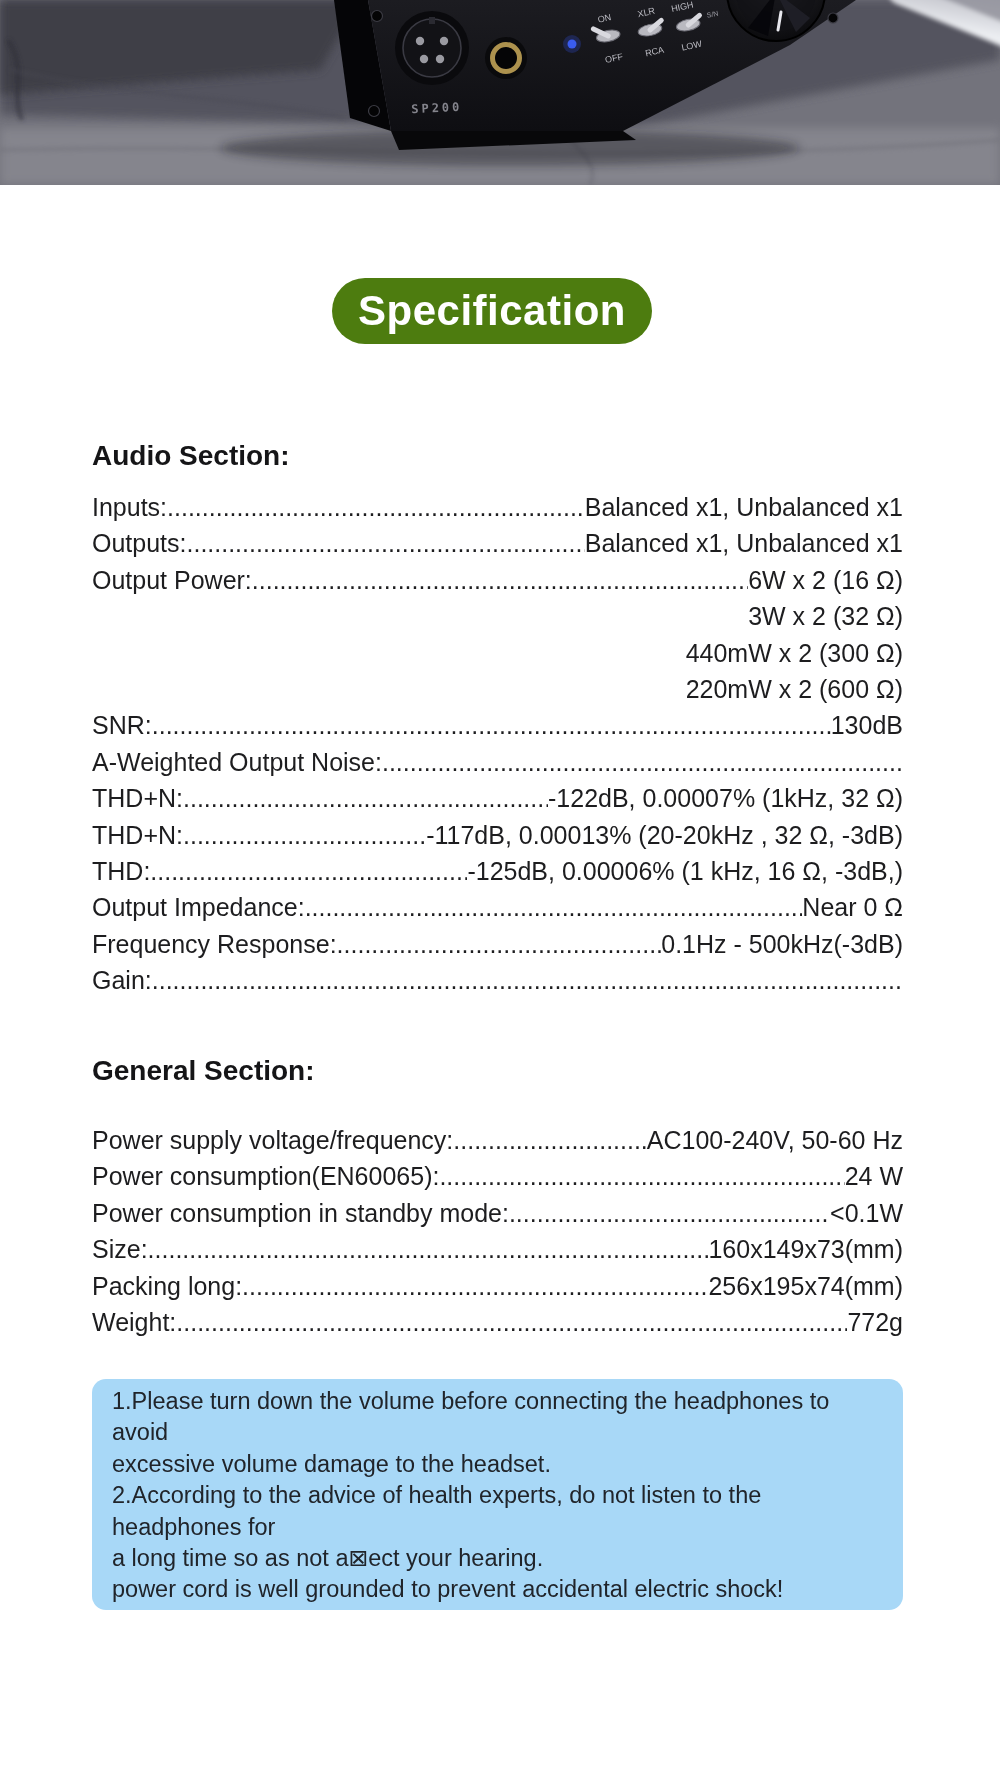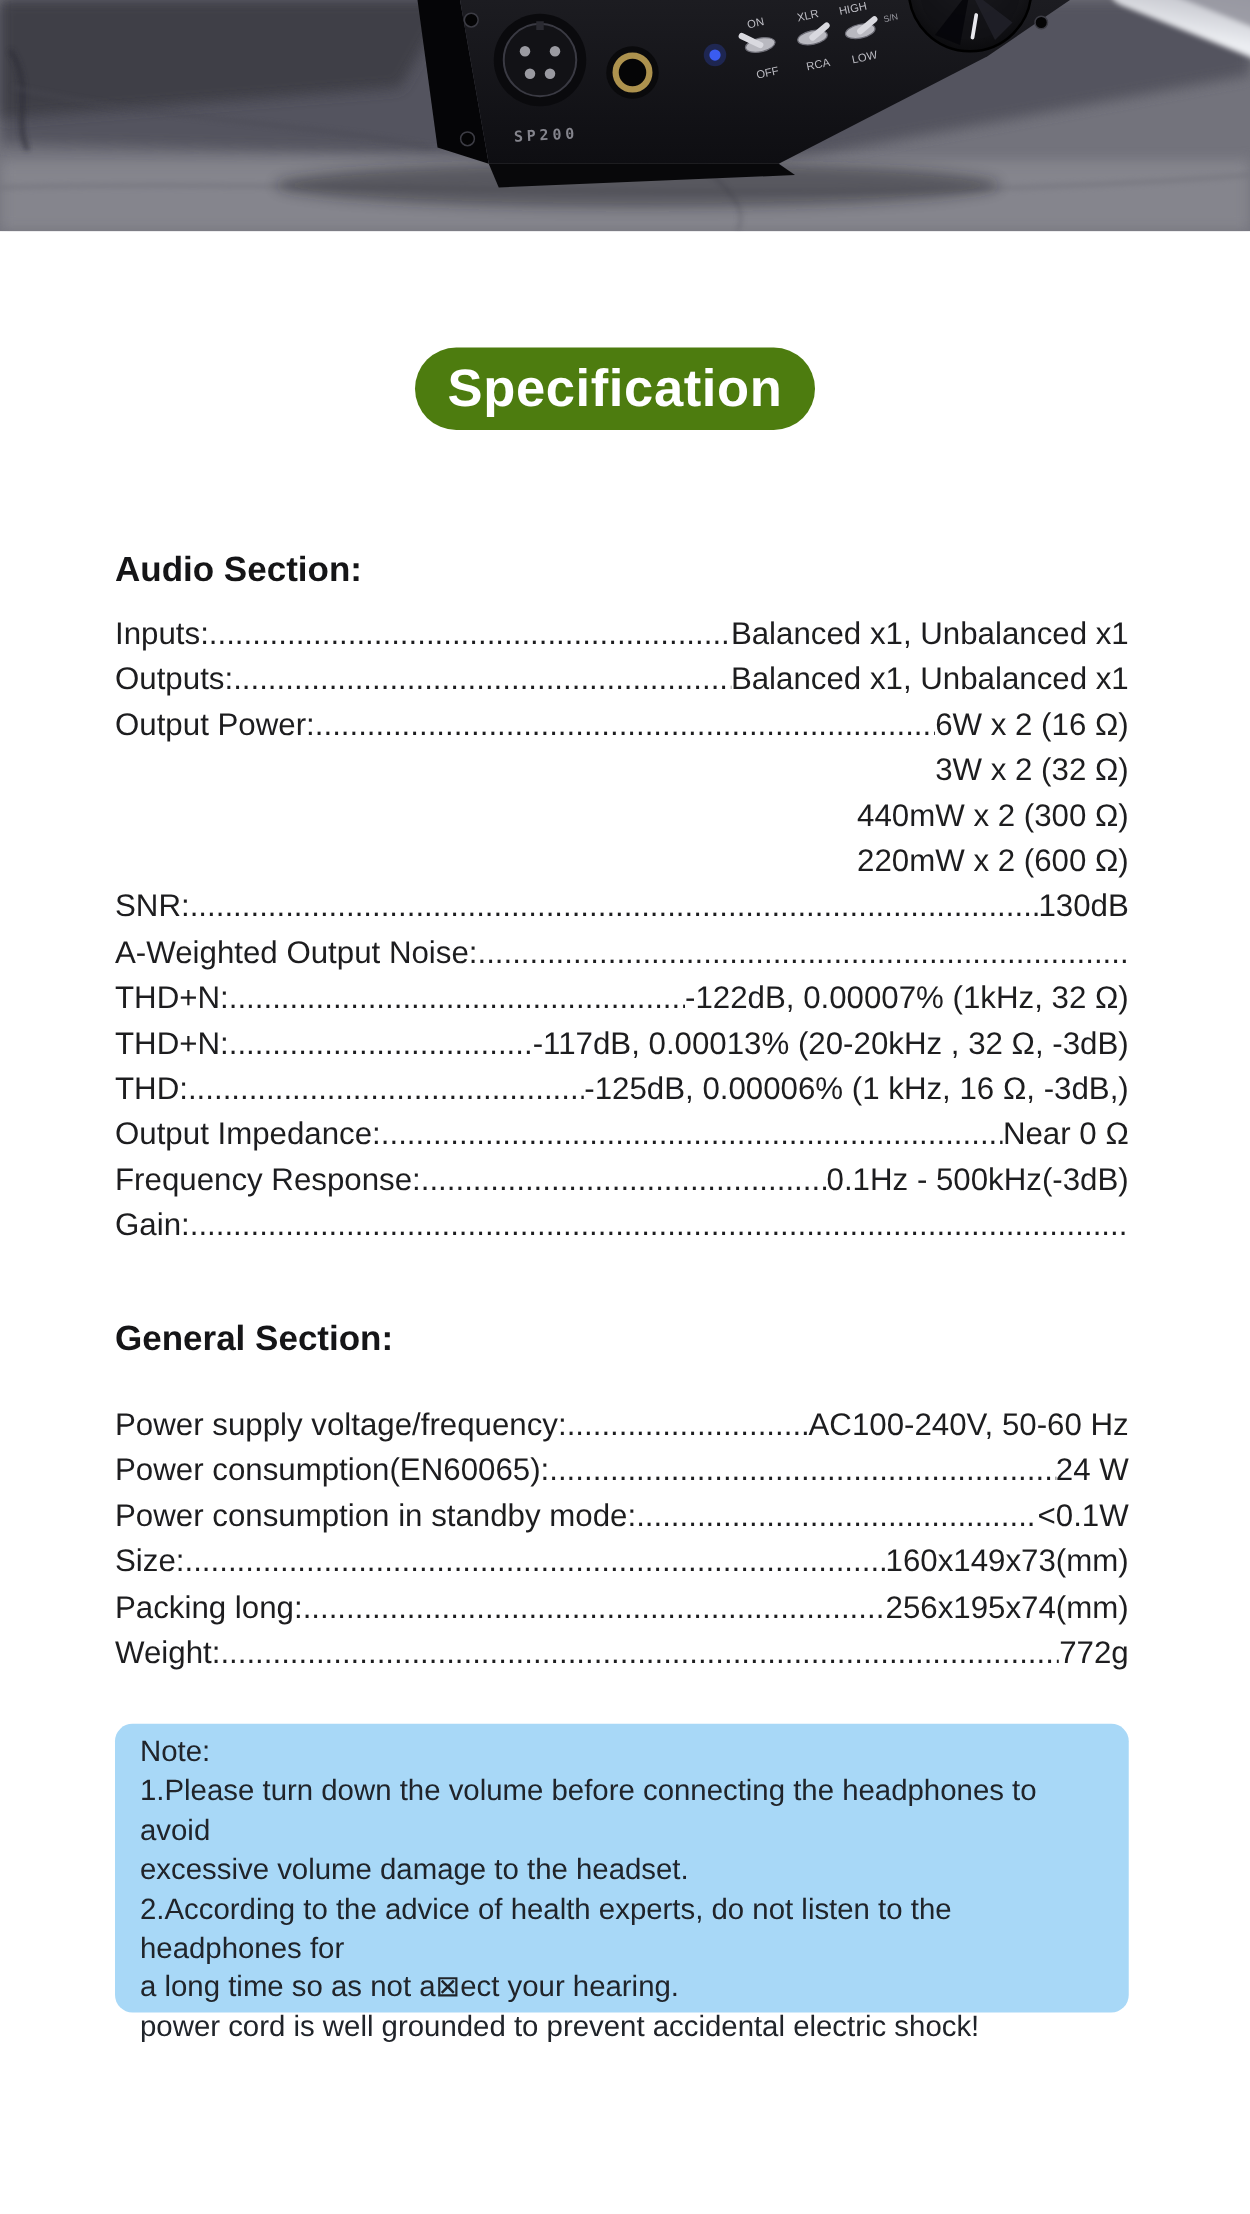--- a/index.html
+++ b/index.html
@@ -266,21 +266,20 @@
   </div>
 
   <div class="spec-row">
     <span class="spec-label">Weight:</span>
     <span class="spec-dots">............................................................................................................................................................................................................................................................................................................</span>
     <span class="spec-value">772g</span>
   </div>
 </div>
 
   <div class="note" id="note-box" style="background: rgb(168, 216, 247);">
-    <div class="note-title">Note:</div>
     <div id="note-lines">
         <div class="note-line">1.Please turn down the volume before connecting the headphones to avoid</div>
         <div class="note-line">excessive volume damage to the headset.</div>
         <div class="note-line">2.According to the advice of health experts, do not listen to the headphones for</div>
         <div class="note-line">a long time so as not a⊠ect your hearing.</div>
         <div class="note-line">power cord is well grounded to prevent accidental electric shock!</div>
       </div>
   </div>
 
 </div>

